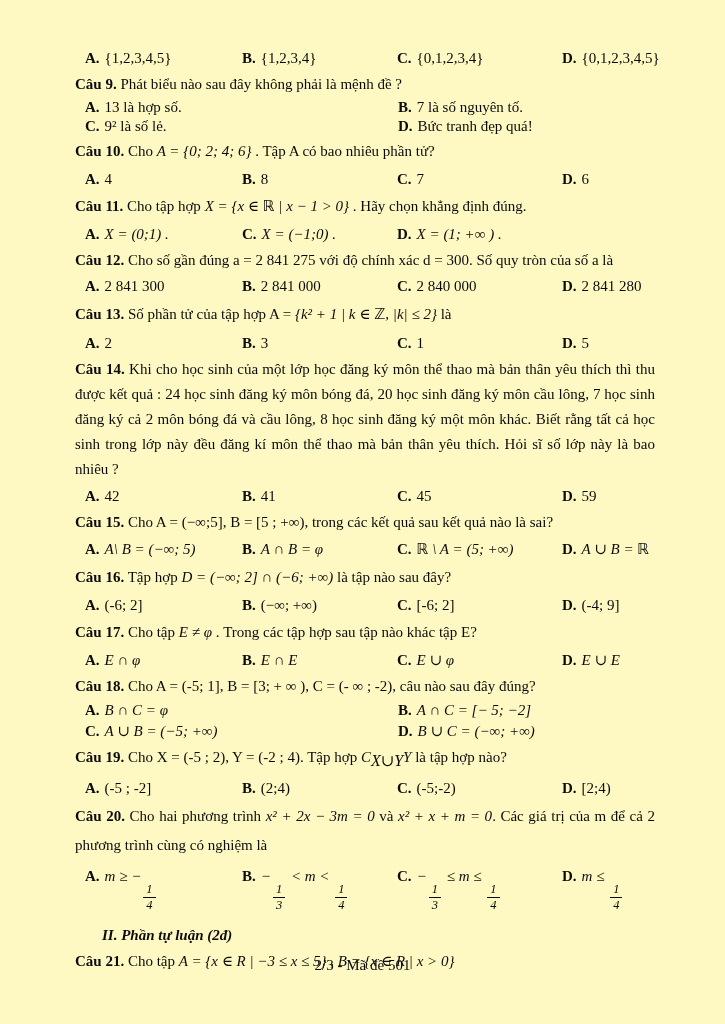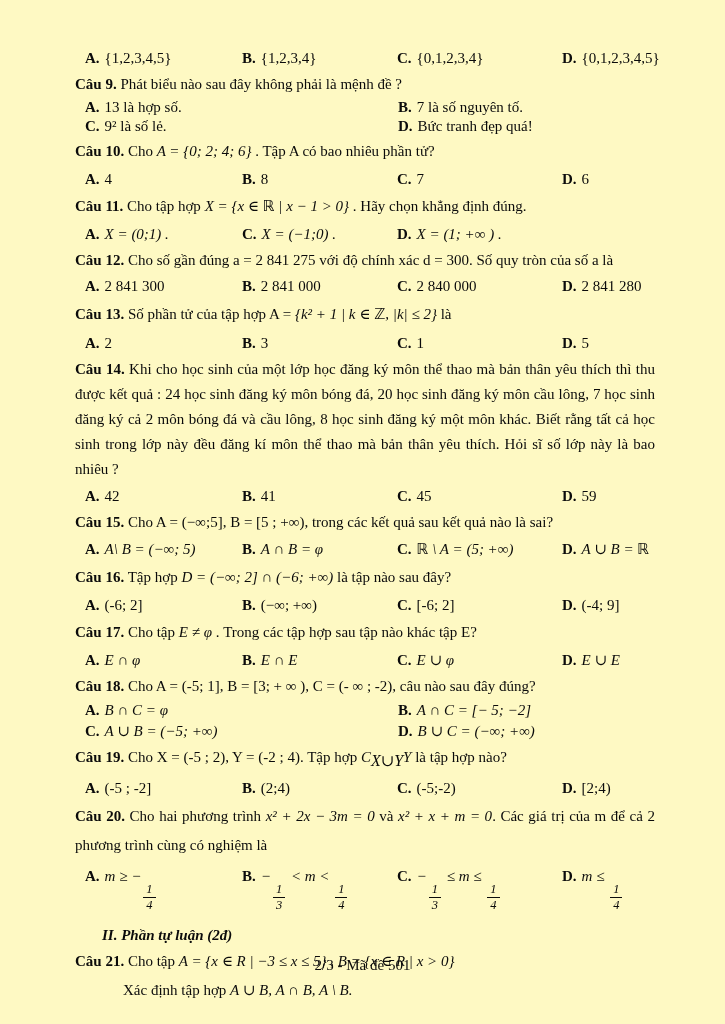--- a/index.html
+++ b/index.html
@@ -158,16 +158,15 @@
           </span></span></div>
     <div class="opt m"><span class="ol" style="font-style:normal">D.</span><span><span>m ≤ </span><span class="frac">
             <span class="fn">1</span>
             <span class="fd">4</span>
           </span></span></div>
   </div>
 
   <div class="sect">II. Phần tự luận (2đ)</div>
 
   <div class="qline" style="line-height:27px"><span class="qno">Câu 21.</span> <span><span>Cho tập </span><span class="m">A = {x ∈ R | −3 ≤ x ≤ 5} , B = {x ∈ R | x &gt; 0}</span></span></div>
-  <div class="qline indent" style="line-height:26px"><span>Xác định tập hợp </span><span class="m">A ∪ B,  A ∩ B,  A \ B.</span></div>
 
   <div class="footer">2/3 - Mã đề 501</div>
 </div>
 
 </body></html>

